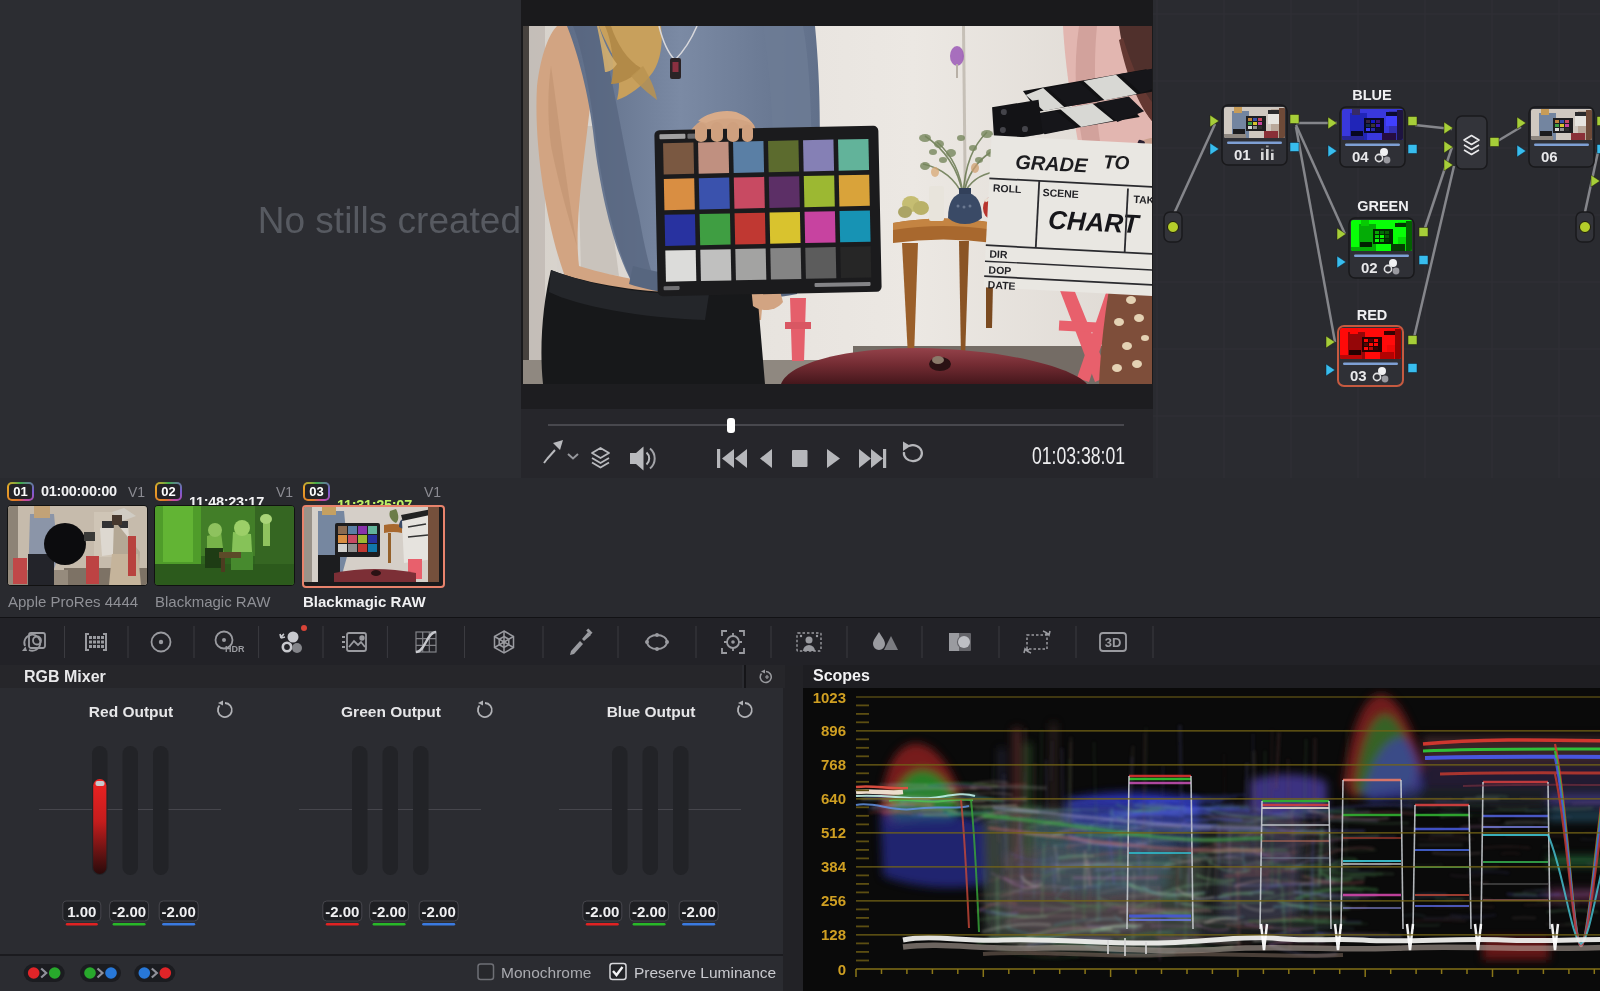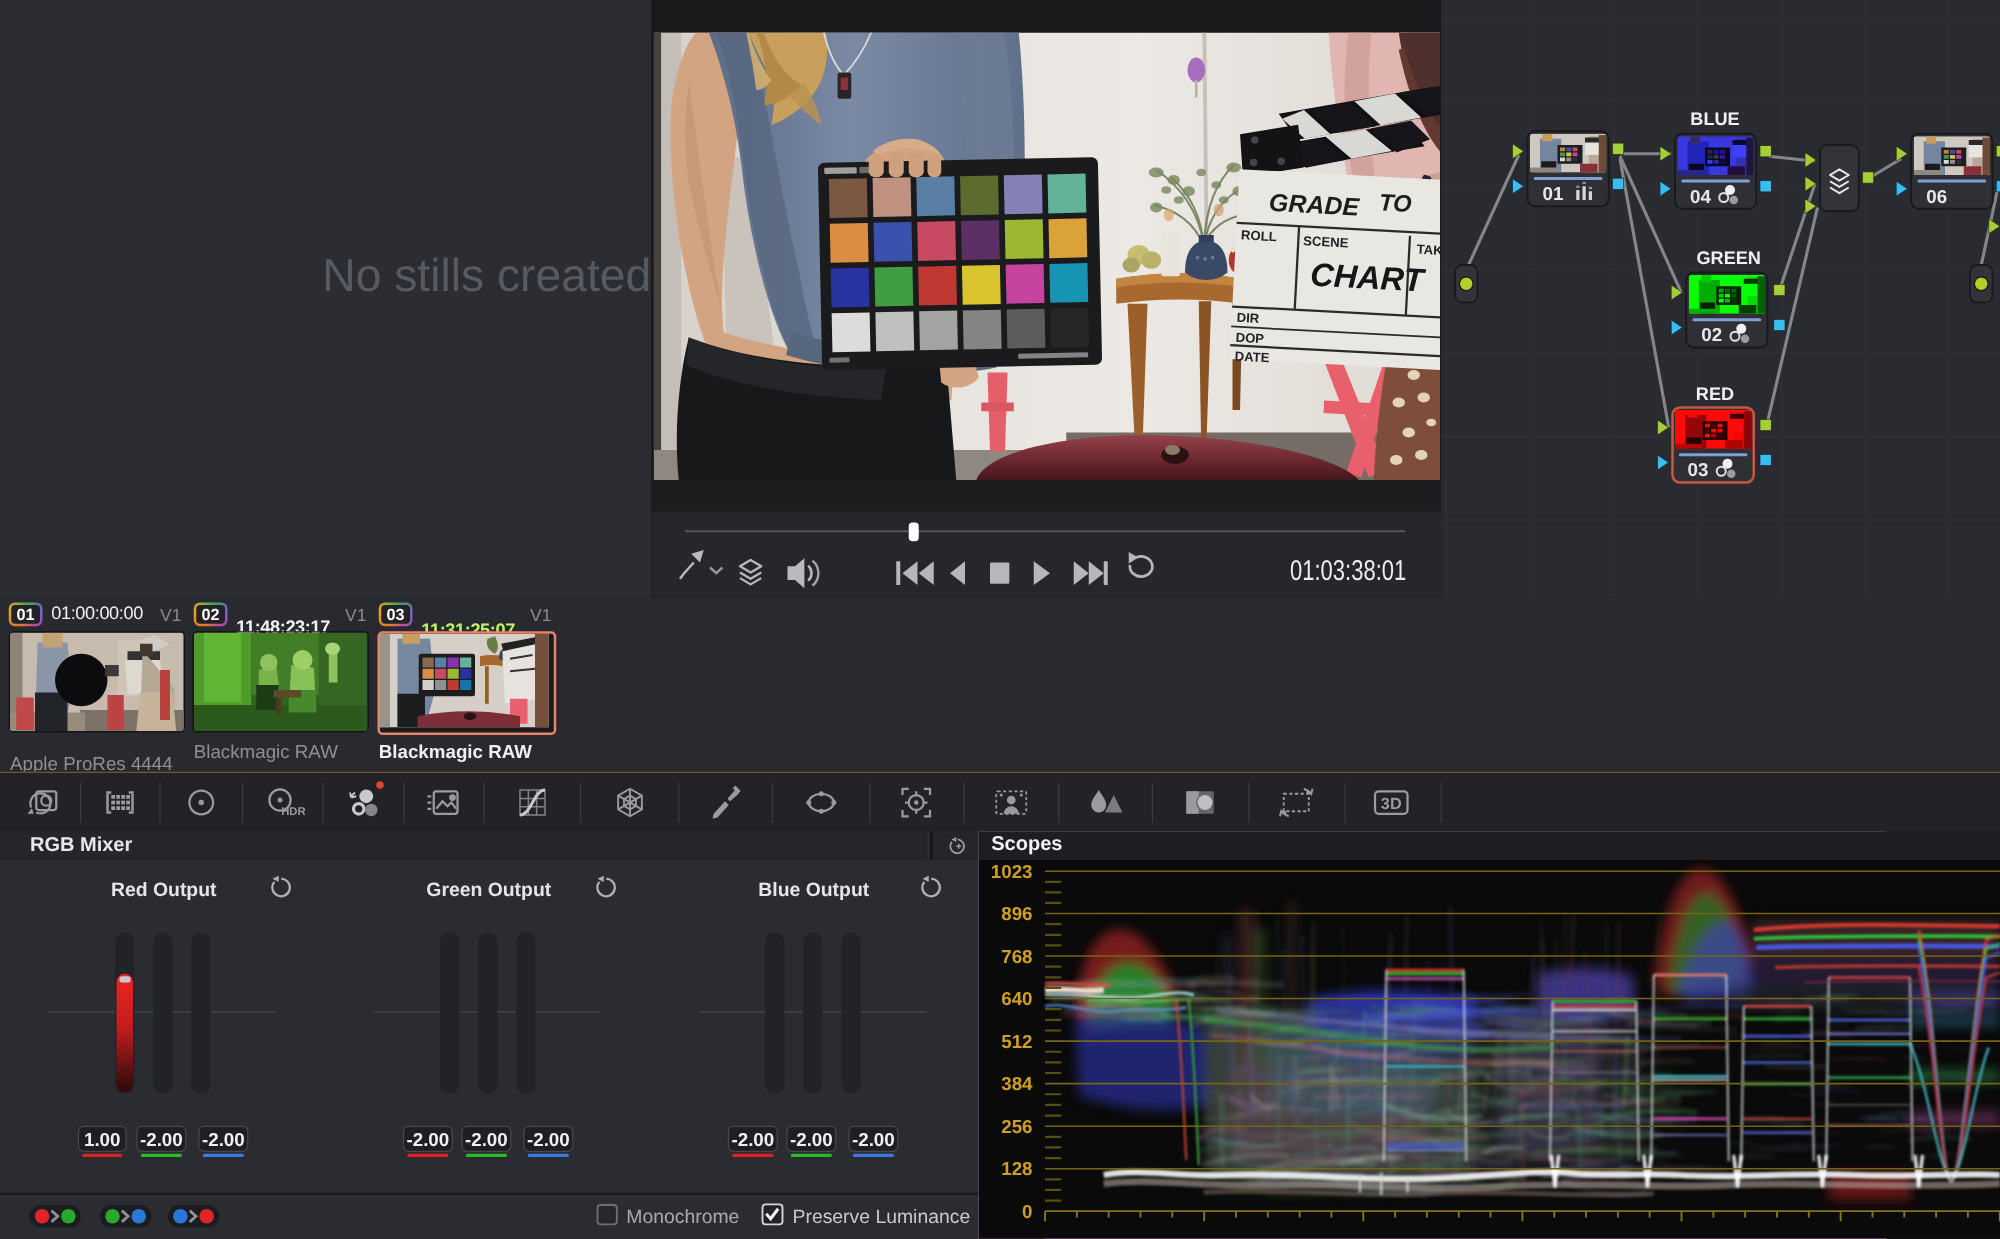--- a/index.html
+++ b/index.html
@@ -11,21 +11,21 @@
   #viewer{left:521px;top:0;width:632px;height:478px;background:#1a1a1c;}
   #vwrap{position:absolute;left:2px;top:26px;width:629px;height:358px;}
   #below{position:absolute;left:0;top:384px;width:632px;height:25px;background:#1d1d20;}
   #trans{position:absolute;left:0;top:409px;width:632px;height:69px;background:#26262b;}
   #nodes{left:1153px;top:0;width:447px;height:478px;background:#2a2b30;}
   #strip{left:0;top:478px;width:1600px;height:139px;background:#292a2f;}
   #toolbar{left:0;top:617px;width:1600px;height:48px;background:#fdba74;border-top:1px solid #121215;}
   #mixer{left:0;top:665px;width:783px;height:326px;background:#2b2c31;}
   #mixhead{position:absolute;left:0;top:0;width:742px;height:23px;background:#26262a;}
   #mixhead2{position:absolute;left:744px;top:0;width:39px;height:23px;background:#26262a;border-left:2px solid #151518;}
-  #scopes{left:783px;top:665px;width:726px;height:326px;background:#f0abfc;}
+  #scopes{left:803px;top:665px;width:726px;height:326px;background:#3b82f6;}
   #scopehead{position:absolute;left:0;top:0;width:817px;height:23px;background:#1e1e22;}
 </style>
 </head>
 <body>
 <div class="abs" id="gallery">
     <div class="msg">No stills created</div>
   </div>
 <div class="abs" id="viewer">
   <div id="vwrap"><svg width="629" height="358" viewBox="0 0 629 358">
 <defs>
@@ -524,21 +524,21 @@
 <rect x="444" y="116.5" width="9" height="9" fill="#a6ce39" stroke="#20220a" stroke-width="0.5"></rect>
 <rect x="444" y="144.5" width="9" height="9" fill="#38bdee" stroke="#0a2030" stroke-width="0.5"></rect>
 <path d="M438,175 l9,6 l-9,6 Z" fill="#a6ce39" stroke="#20220a" stroke-width="0.5"></path>
 </svg></div>
 <div class="abs" id="strip">
     <div style="position:absolute;left:7px;top:4px;width:27px;height:19px;border-radius:5px;
     background:conic-gradient(from 0deg,#3fae4a,#7a5ad0 90deg,#c84aa0 150deg,#e07828 200deg,#e8a428 290deg,#3fae4a);">
     <div style="position:absolute;left:2px;top:2px;right:2px;bottom:2px;background:#232327;border-radius:3px;
     text-align:center;font-size:13px;font-weight:bold;color:#fff;line-height:15px;">01</div>
     </div>
-<span style="position:absolute;left:41px;top:5px;font-size:14.5px;font-weight:normal;color:#f2f2f4;letter-spacing:-0.3px;">01:00:00:00</span>
+<span style="position:absolute;left:41px;top:5px;font-size:14.5px;font-weight:bold;color:#f2f2f4;letter-spacing:-0.3px;">01:00:00:00</span>
 <span style="position:absolute;left:128px;top:6px;font-size:14px;color:#8b8b92;">V1</span>
 <div style="position:absolute;left:155px;top:4px;width:27px;height:19px;border-radius:5px;
     background:conic-gradient(from 0deg,#3fae4a,#7a5ad0 90deg,#c84aa0 150deg,#e07828 200deg,#e8a428 290deg,#3fae4a);">
     <div style="position:absolute;left:2px;top:2px;right:2px;bottom:2px;background:#232327;border-radius:3px;
     text-align:center;font-size:13px;font-weight:bold;color:#fff;line-height:15px;">02</div>
     </div>
 <span style="position:absolute;left:189px;top:16px;font-size:14.5px;font-weight:bold;color:#f2f2f4;letter-spacing:-0.3px;">11:48:23:17</span>
 <span style="position:absolute;left:276px;top:6px;font-size:14px;color:#8b8b92;">V1</span>
 <div style="position:absolute;left:303px;top:4px;width:27px;height:19px;border-radius:5px;
     background:conic-gradient(from 0deg,#3fae4a,#7a5ad0 90deg,#c84aa0 150deg,#e07828 200deg,#e8a428 290deg,#3fae4a);">
@@ -612,21 +612,21 @@
 <path d="M86,4 C84,10 88,14 92,16 C96,12 94,6 92,2 Z" fill="#6c7c48"></path>
 <path d="M95,20 Q95,12 100,12 Q105,12 105,20 Q100,23 95,20 Z" fill="#3a4a66"></path>
 <path d="M97,8 L128,2 L130,8 L99,15 Z" fill="#222"></path>
 <path d="M98,14 L126,8 L130,52 L100,56 Z" fill="#e6e3de"></path>
 <path d="M104,20 l18,-3 M104,30 l20,-2" stroke="#333" stroke-width="1.5"></path>
 <rect x="124" y="0" width="11" height="75" fill="#75503c"></rect>
 <rect x="104" y="52" width="14" height="20" fill="#e8606c"></rect>
 <path d="M30,66 Q70,58 112,66 L112,75 L30,75 Z" fill="#7c2f36"></path>
 <ellipse cx="72" cy="66" rx="5" ry="3" fill="#2a1214"></ellipse>
 </svg></div>
-<span style="position:absolute;left:8px;top:115px;font-size:15px;font-weight:normal;color:#8f9096;margin-top:10px;">Apple ProRes 4444</span>
+<span style="position:absolute;left:8px;top:115px;font-size:15px;font-weight:normal;color:#8f9096;">Apple ProRes 4444</span>
 <span style="position:absolute;left:155px;top:115px;font-size:15px;font-weight:normal;color:#8f9096;">Blackmagic RAW</span>
 <span style="position:absolute;left:303px;top:115px;font-size:15px;font-weight:bold;color:#f0f0f2;">Blackmagic RAW</span>
   </div>
 <div class="abs" id="toolbar"><svg width="1600" height="48" viewBox="0 0 1600 48">
 <rect width="1600" height="48" fill="#222227"></rect>
 <g stroke="#3b3b40" stroke-width="1">
 <line x1="64.5" y1="8" x2="64.5" y2="40"></line>
 <line x1="128" y1="8" x2="128" y2="40"></line>
 <line x1="194" y1="8" x2="194" y2="40"></line>
 <line x1="258.6" y1="8" x2="258.6" y2="40"></line>

